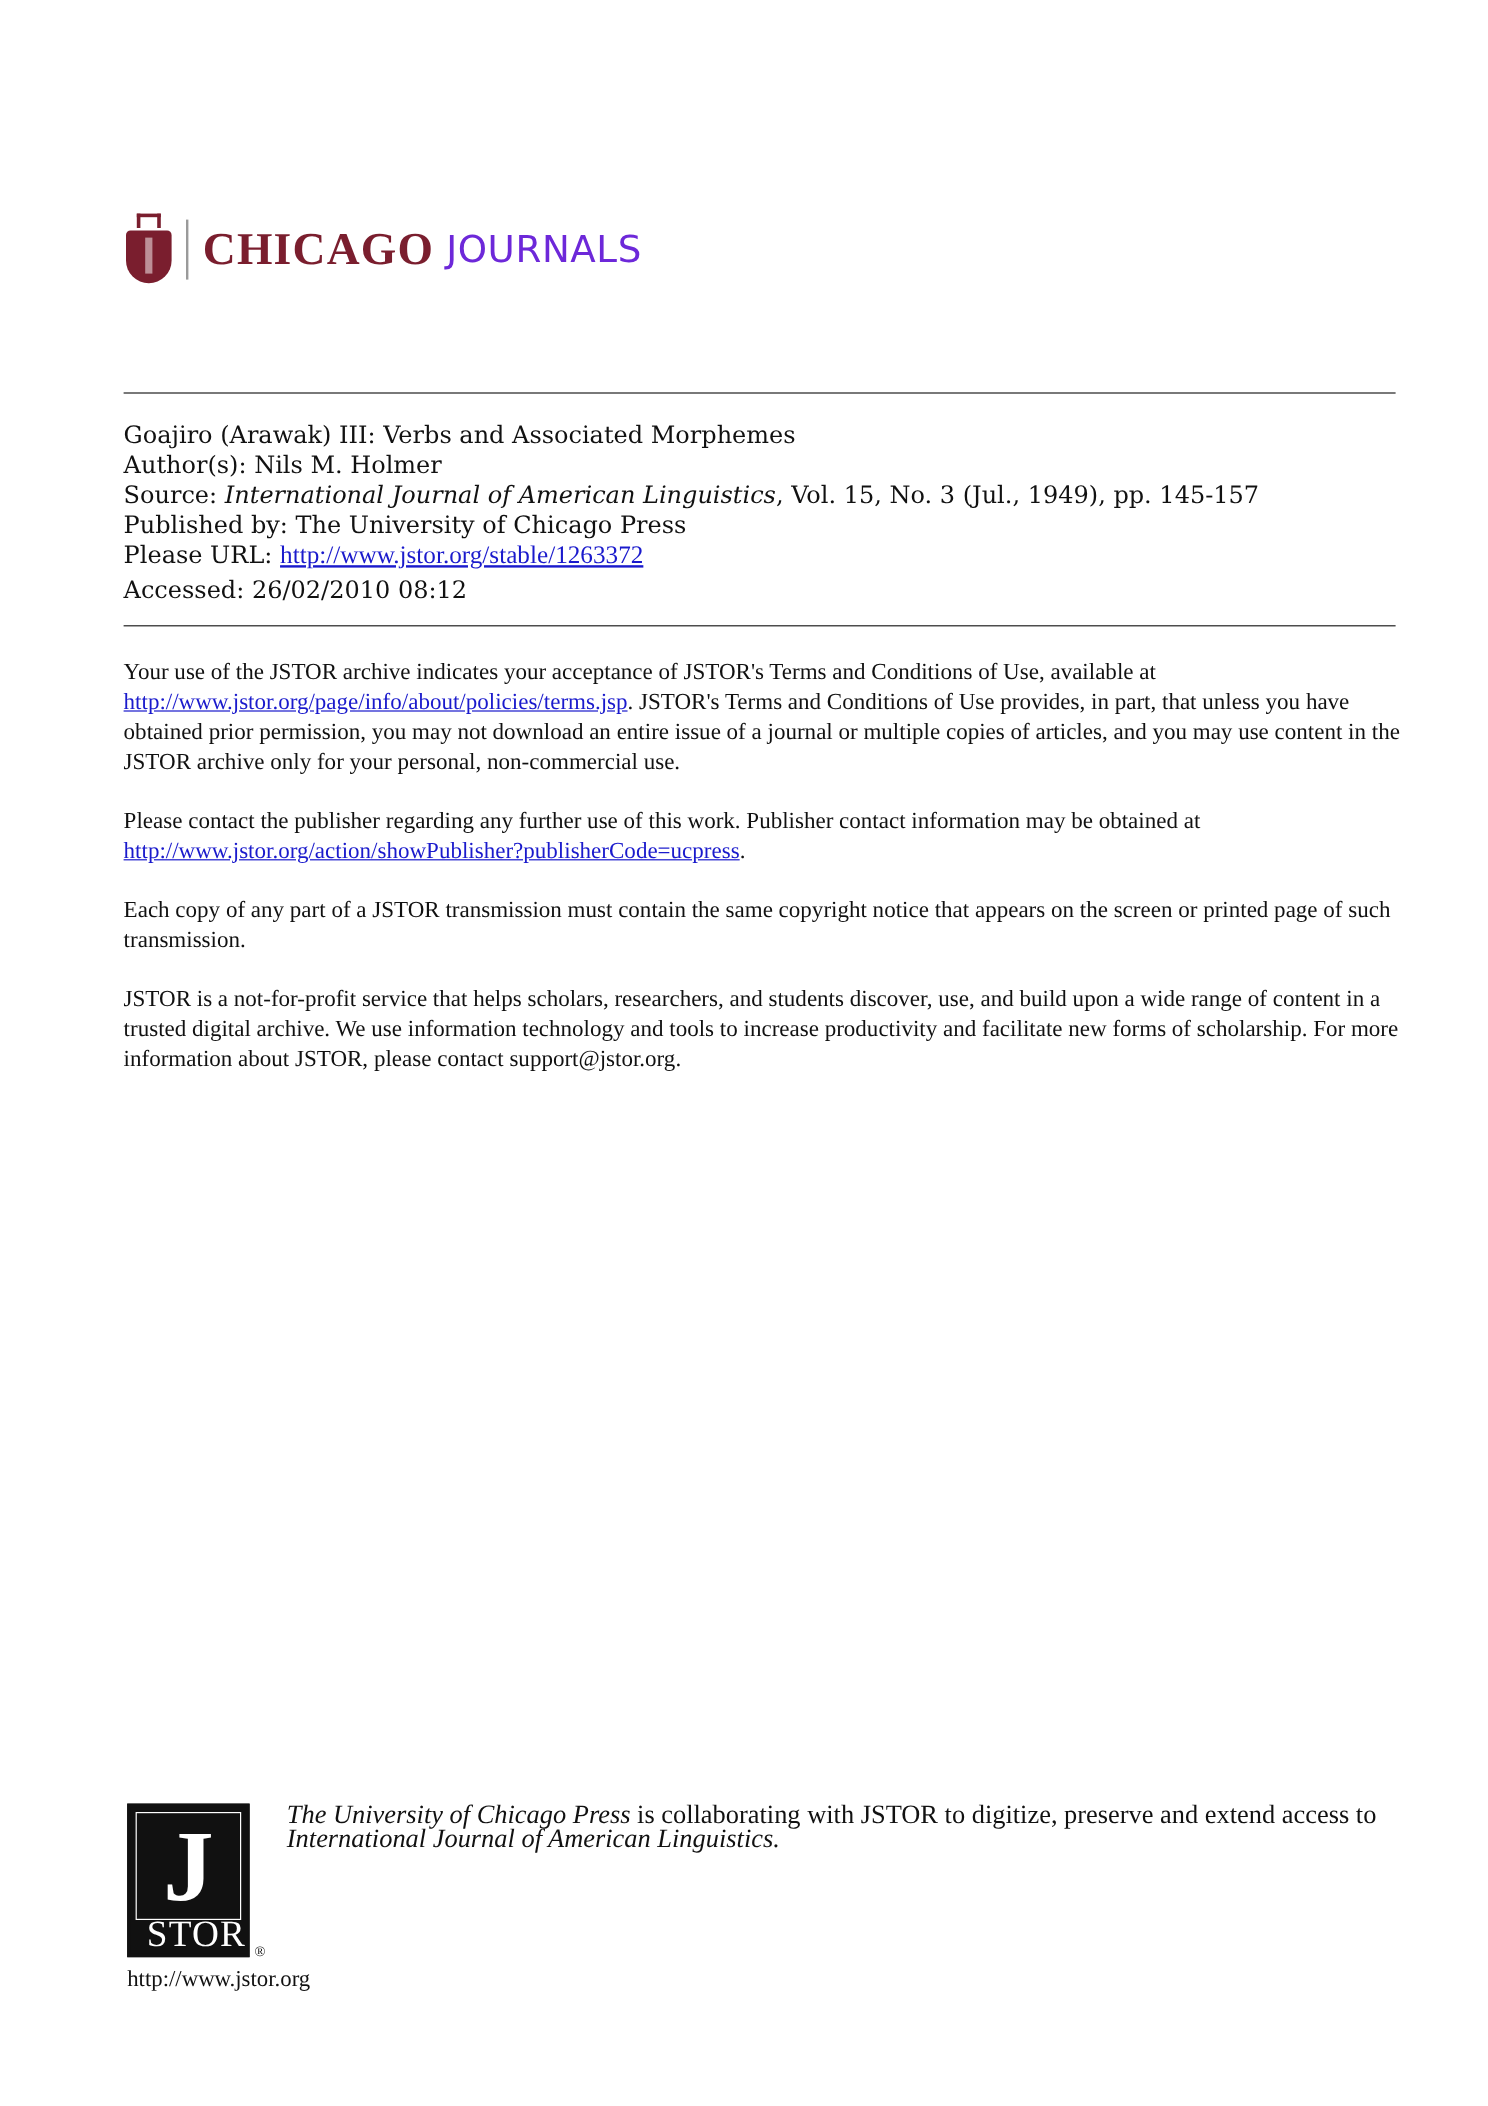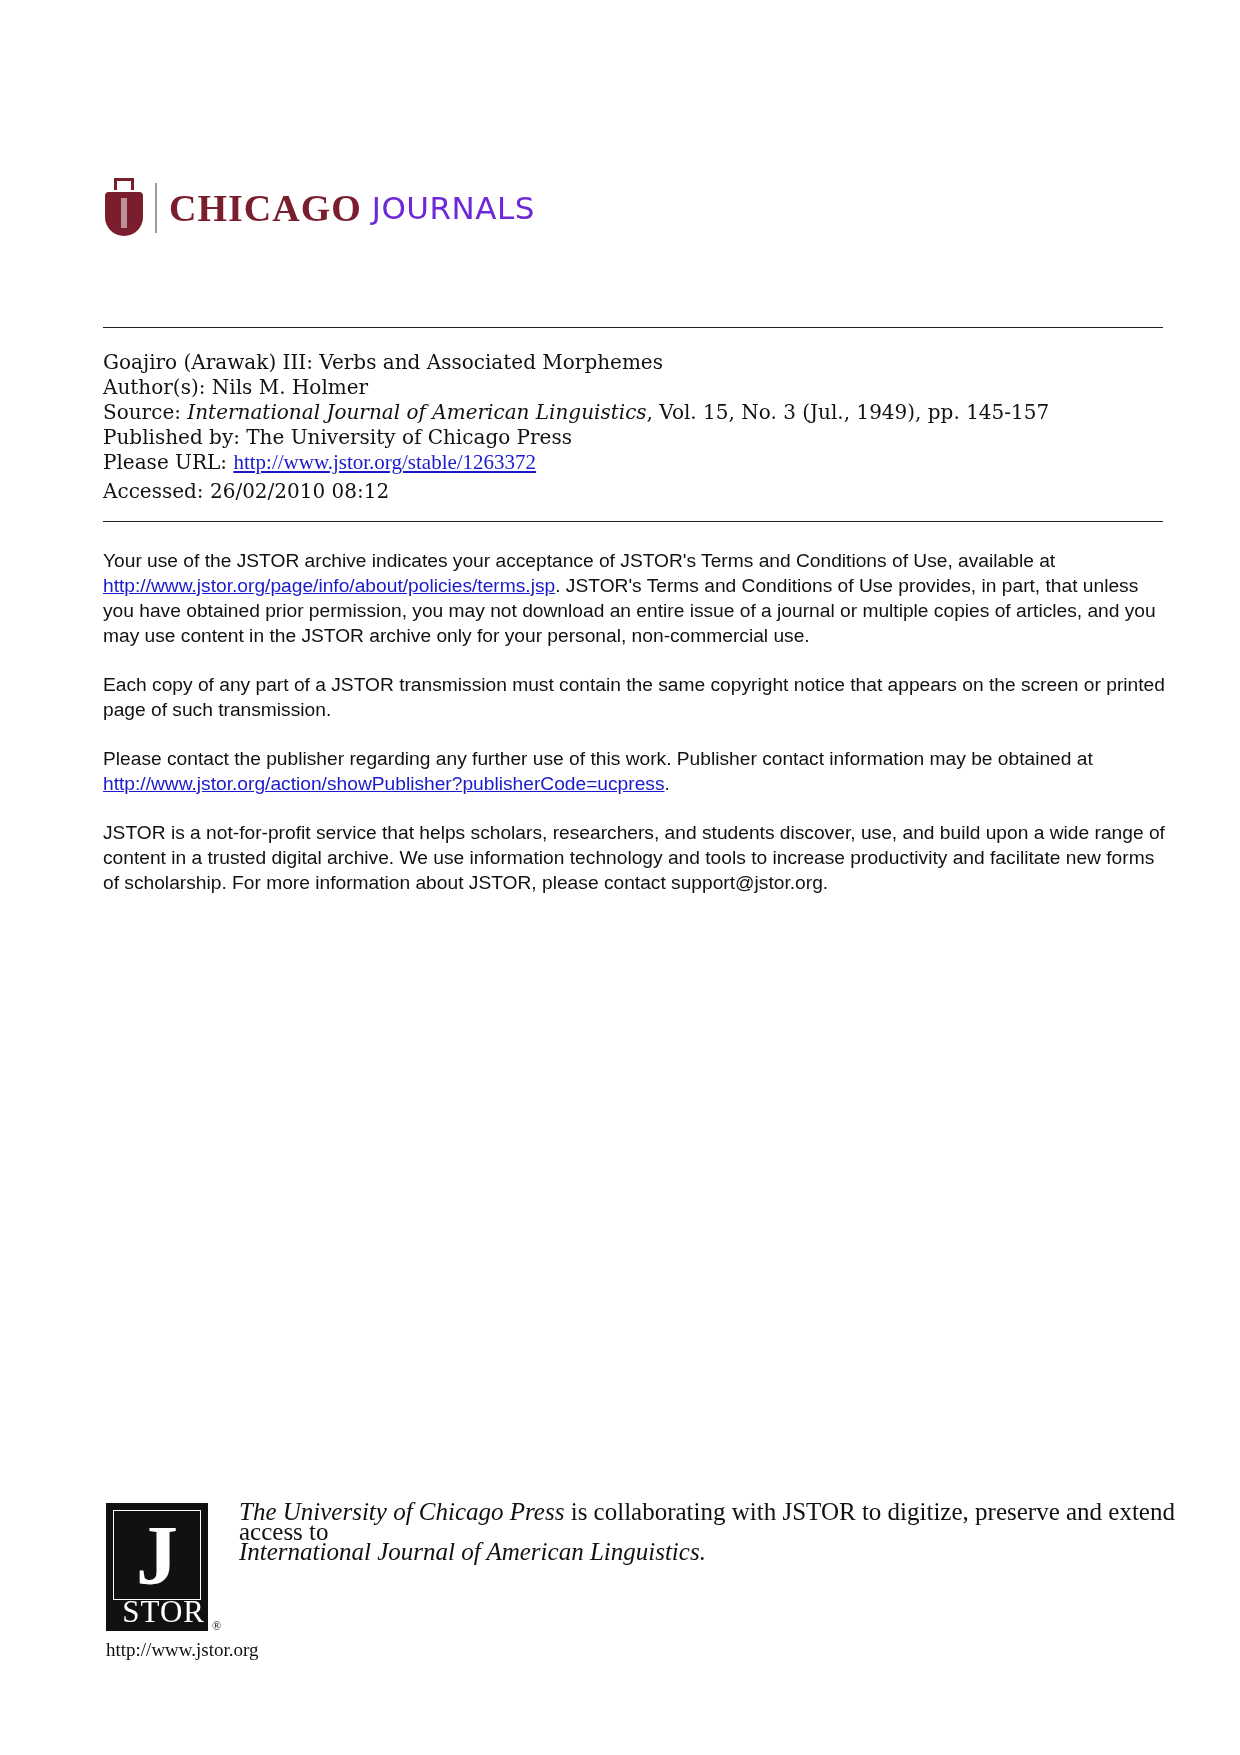--- a/index.html
+++ b/index.html
@@ -11,30 +11,30 @@
   .crest .shield::after { content: ""; position: absolute; left: 16px; top: 6px; width: 6px; height: 30px; background: #fff; opacity: .5; }
   .divider { width: 2px; height: 50px; background: #9a9a9a; margin: 0 12px 0 10px; }
   .chicago { font-family: "Liberation Serif", serif; font-weight: bold; font-size: 38px; color: #7a1e2e; letter-spacing: 1px; }
   .journals { font-family: "DejaVu Sans", sans-serif; font-size: 31px; color: #6d28d9; margin-left: 10px; letter-spacing: 0.5px; }
   .hr { position: absolute; left: 103px; width: 1060px; height: 1px; background: #222; }
   .meta { position: absolute; left: 103px; top: 350px; font-family: "DejaVu Serif", serif; font-size: 20px; line-height: 25px; color: #111; }
   .meta div { white-space: nowrap; }
   .meta .it { font-style: italic; }
   a.link { color: #1a1acc; text-decoration: underline; font-family: "Liberation Serif", serif; font-size: 21px; }
   .accessed { margin-top: 4px; }
-  .body { position: absolute; left: 103px; top: 548px; width: 1065px; font-family: Liberation Sans, sans-serif; font-size: 19.2px; line-height: 25px; }
+  .body { position: absolute; left: 103px; top: 548px; width: 1065px; font-family: Liberation Serif, serif; font-size: 19.2px; line-height: 25px; }
   .body p { margin: 0 0 24px 0; }
   .body a { color: #1a1acc; text-decoration: underline; }
   .footer { position: absolute; left: 106px; top: 1503px; }
   .jstor-logo { width: 102px; height: 128px; background: #111; position: relative; box-sizing: border-box; border: 3px solid #111; }
   .jstor-logo .inner { position: absolute; left: 4px; top: 4px; right: 4px; height: 88px; border: 1px solid #fff; display: flex; align-items: center; justify-content: center; color: #fff; font-family: "Liberation Serif", serif; font-size: 84px; font-weight: bold; }
   .jstor-logo .stor { position: absolute; left: 0; right: 0; bottom: 0; text-align: right; color: #fff; font-family: "Liberation Serif", serif; font-size: 31px; letter-spacing: 1px; line-height: 32px; }
   .reg { position: absolute; left: 106px; top: 116px; font-size: 12px; font-family: "Liberation Serif", serif; }
   .jstor-url { font-family: "Liberation Serif", serif; font-size: 19px; margin-top: 8px; }
-  .collab { position: absolute; left: 239px; top: 1502px; font-family: "Liberation Serif", serif; font-size: 25px; line-height: 20px; }
+  .collab { position: absolute; left: 239px; top: 1502px; font-family: "Liberation Serif", serif; font-size: 22px; line-height: 20px; }
   .collab .it { font-style: italic; }
 </style>
 </head>
 <body>
 
 <div class="logo">
   <div class="crest">
     <div class="book"></div>
       <div class="shield"></div>
   </div>
@@ -66,22 +66,22 @@
   <div class="accessed">
     <span>Accessed:</span>
     <span>26/02/2010 08:12</span>
   </div>
 </div>
 
 <div class="hr" style="top:521px"></div>
 
 <div class="body">
   <p><span>Your use of the JSTOR archive indicates your acceptance of JSTOR's Terms and Conditions of Use, available at </span><a>http://www.jstor.org/page/info/about/policies/terms.jsp</a><span>. JSTOR's Terms and Conditions of Use provides, in part, that unless you have obtained prior permission, you may not download an entire issue of a journal or multiple copies of articles, and you may use content in the JSTOR archive only for your personal, non-commercial use.</span></p>
+  <p><span>Please contact the publisher regarding any further use of this work. Publisher contact information may be obtained at </span><a>http://www.jstor.org/action/showPublisher?publisherCode=ucpress</a><span>.</span></p>
   <p>Each copy of any part of a JSTOR transmission must contain the same copyright notice that appears on the screen or printed page of such transmission.</p>
-  <p><span>Please contact the publisher regarding any further use of this work. Publisher contact information may be obtained at </span><a>http://www.jstor.org/action/showPublisher?publisherCode=ucpress</a><span>.</span></p>
   <p>JSTOR is a not-for-profit service that helps scholars, researchers, and students discover, use, and build upon a wide range of content in a trusted digital archive. We use information technology and tools to increase productivity and facilitate new forms of scholarship. For more information about JSTOR, please contact support@jstor.org.</p>
 </div>
 
 <div class="footer">
   <div class="jstor-logo">
     <div class="inner">J</div>
     <div class="stor">STOR</div>
   </div>
   <span class="reg">®</span>
   <div class="jstor-url">http://www.jstor.org</div>

